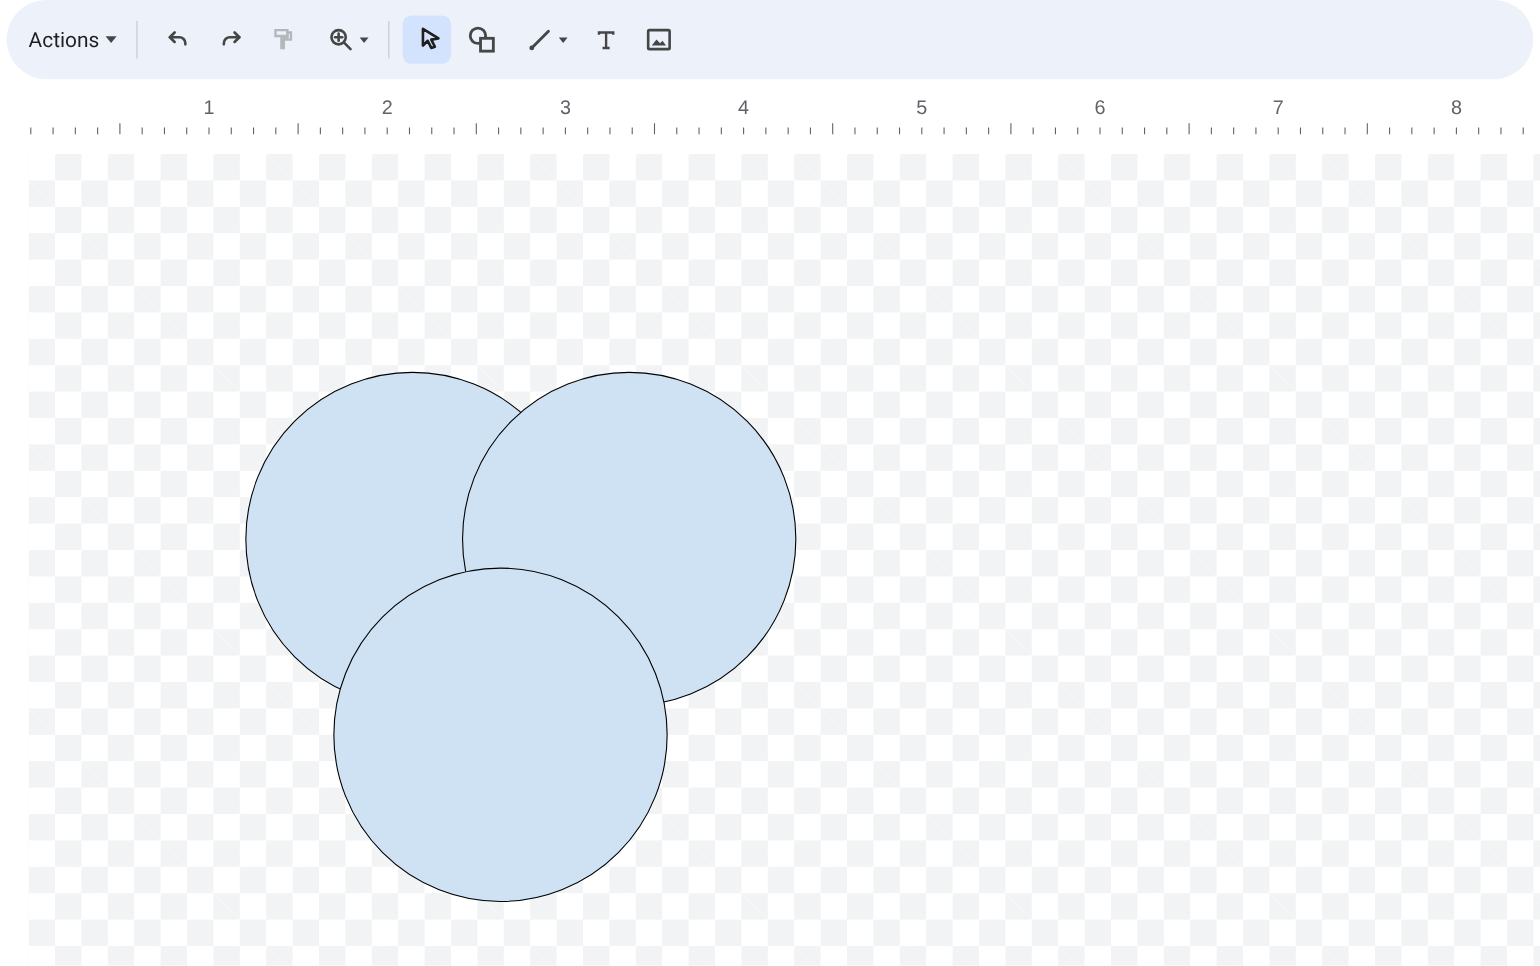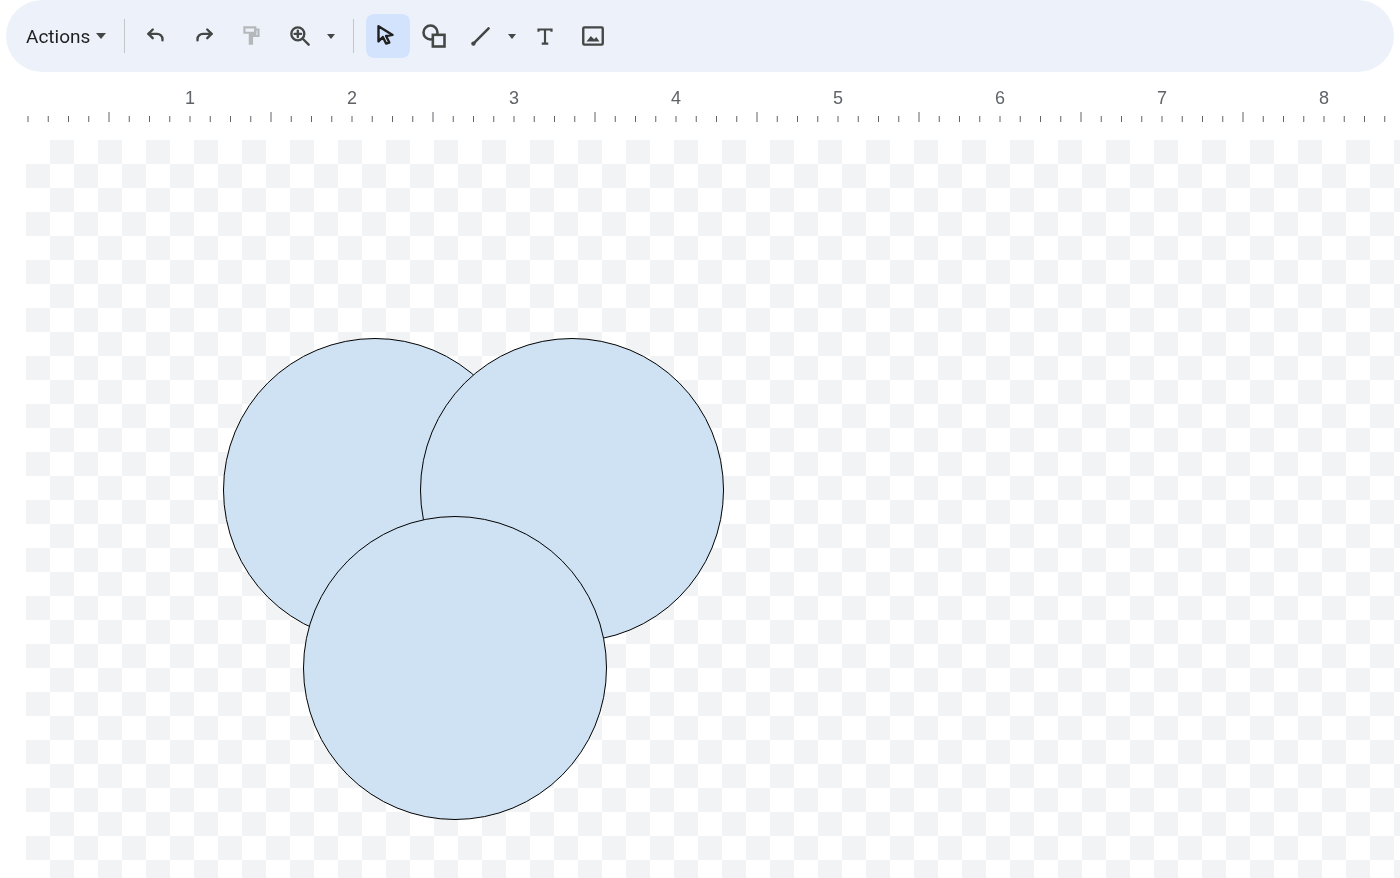--- a/index.html
+++ b/index.html
@@ -23,21 +23,21 @@
     align-items: center;
     padding: 0 14px;
     gap: 4px;
   }
   .tb-btn {
     height: 44px;
     min-width: 44px;
     border-radius: 8px;
     display: flex;
     align-items: center;
-    justify-content: space-between;
+    justify-content: flex-end;
     color: #444746;
     cursor: pointer;
     padding: 0 6px;
   }
   .tb-btn.active {
     background: #d3e3fd;
     color: #1f1f1f;
   }
   .tb-btn.disabled {
     color: #b5b8bb;

